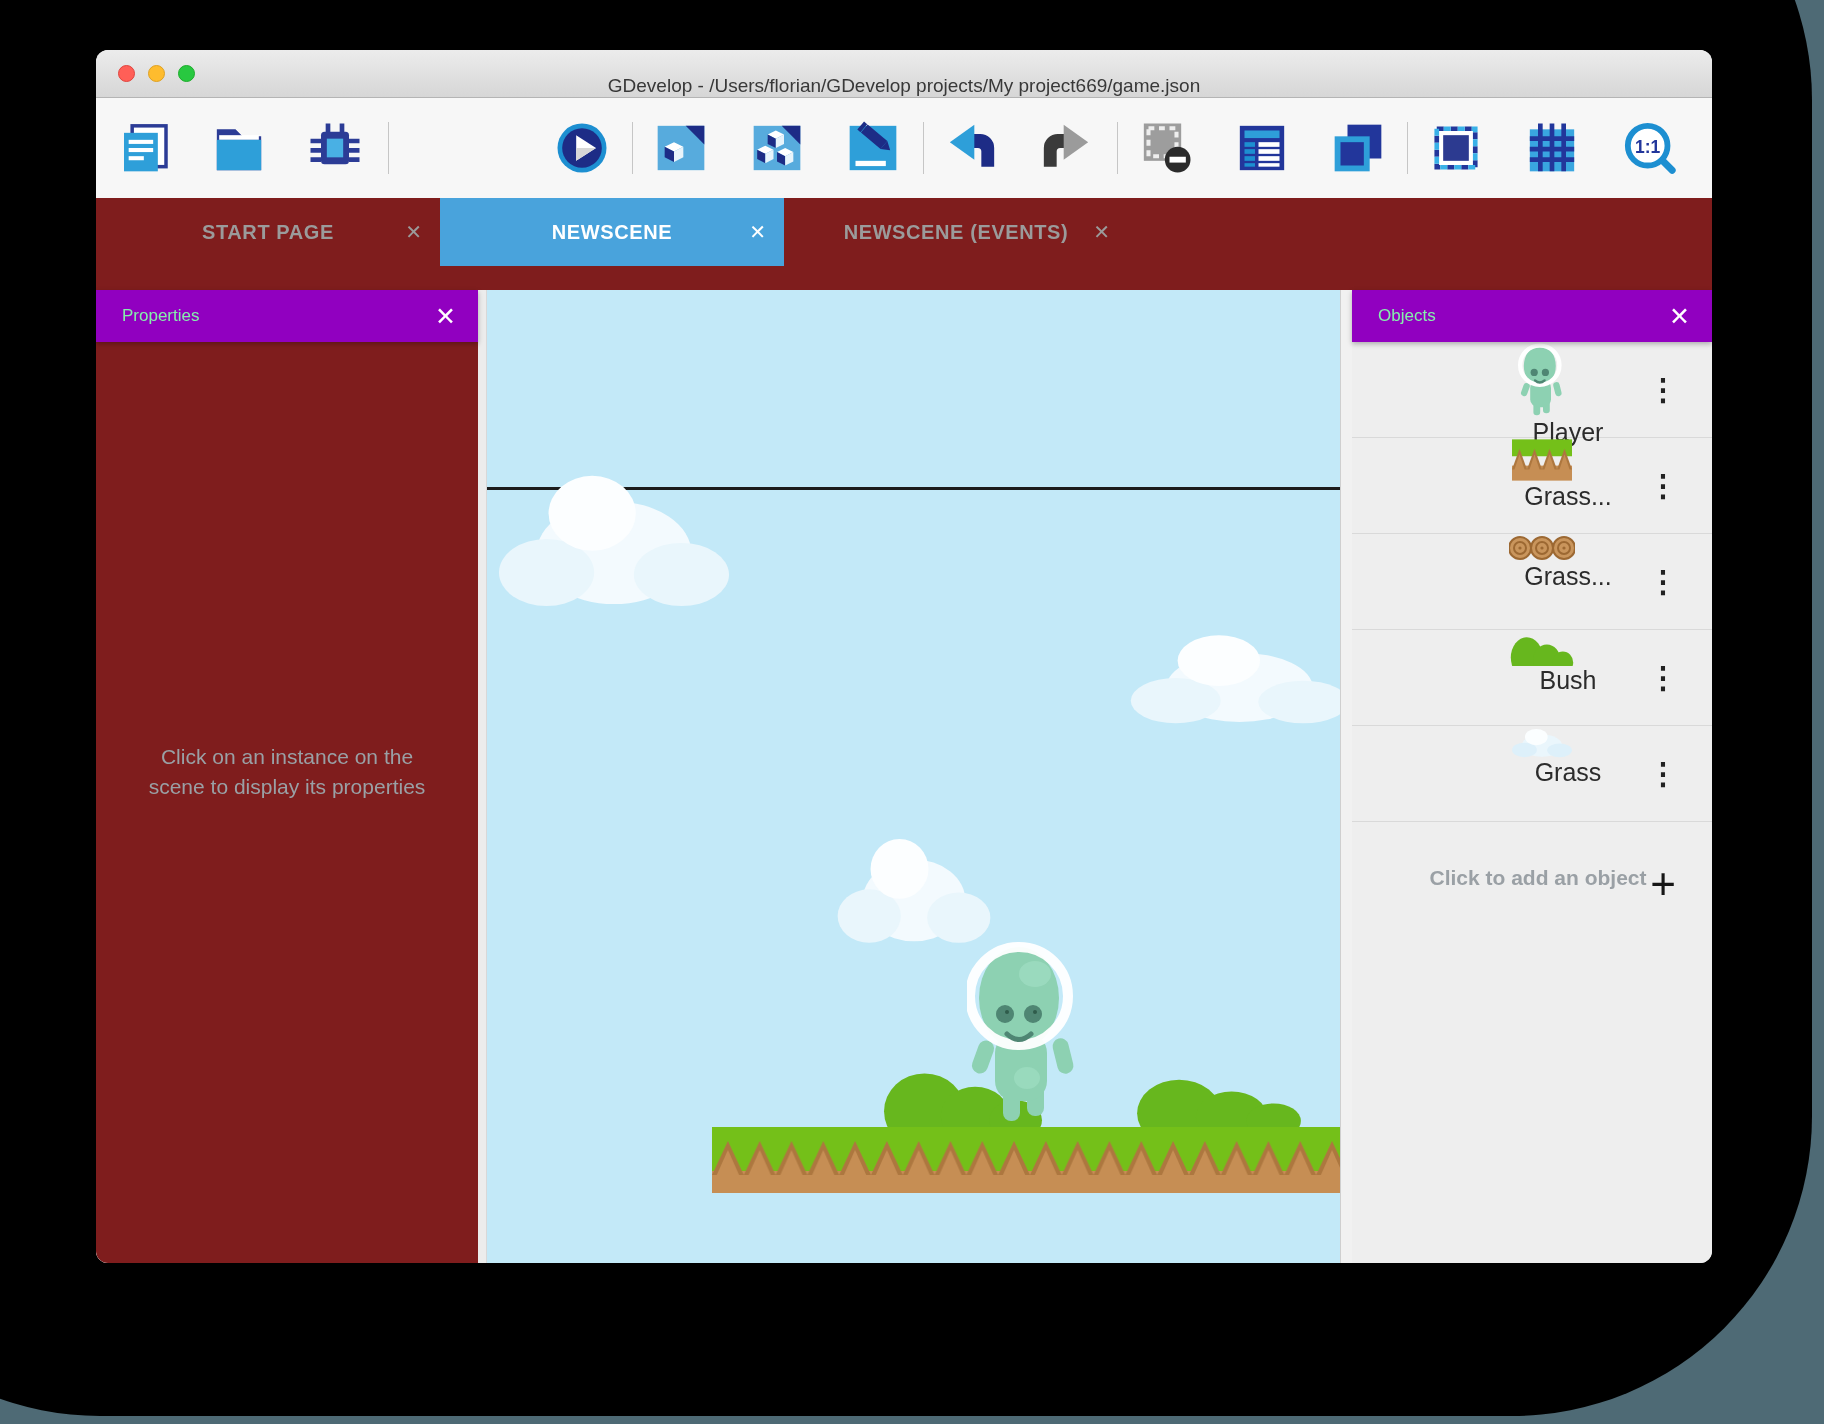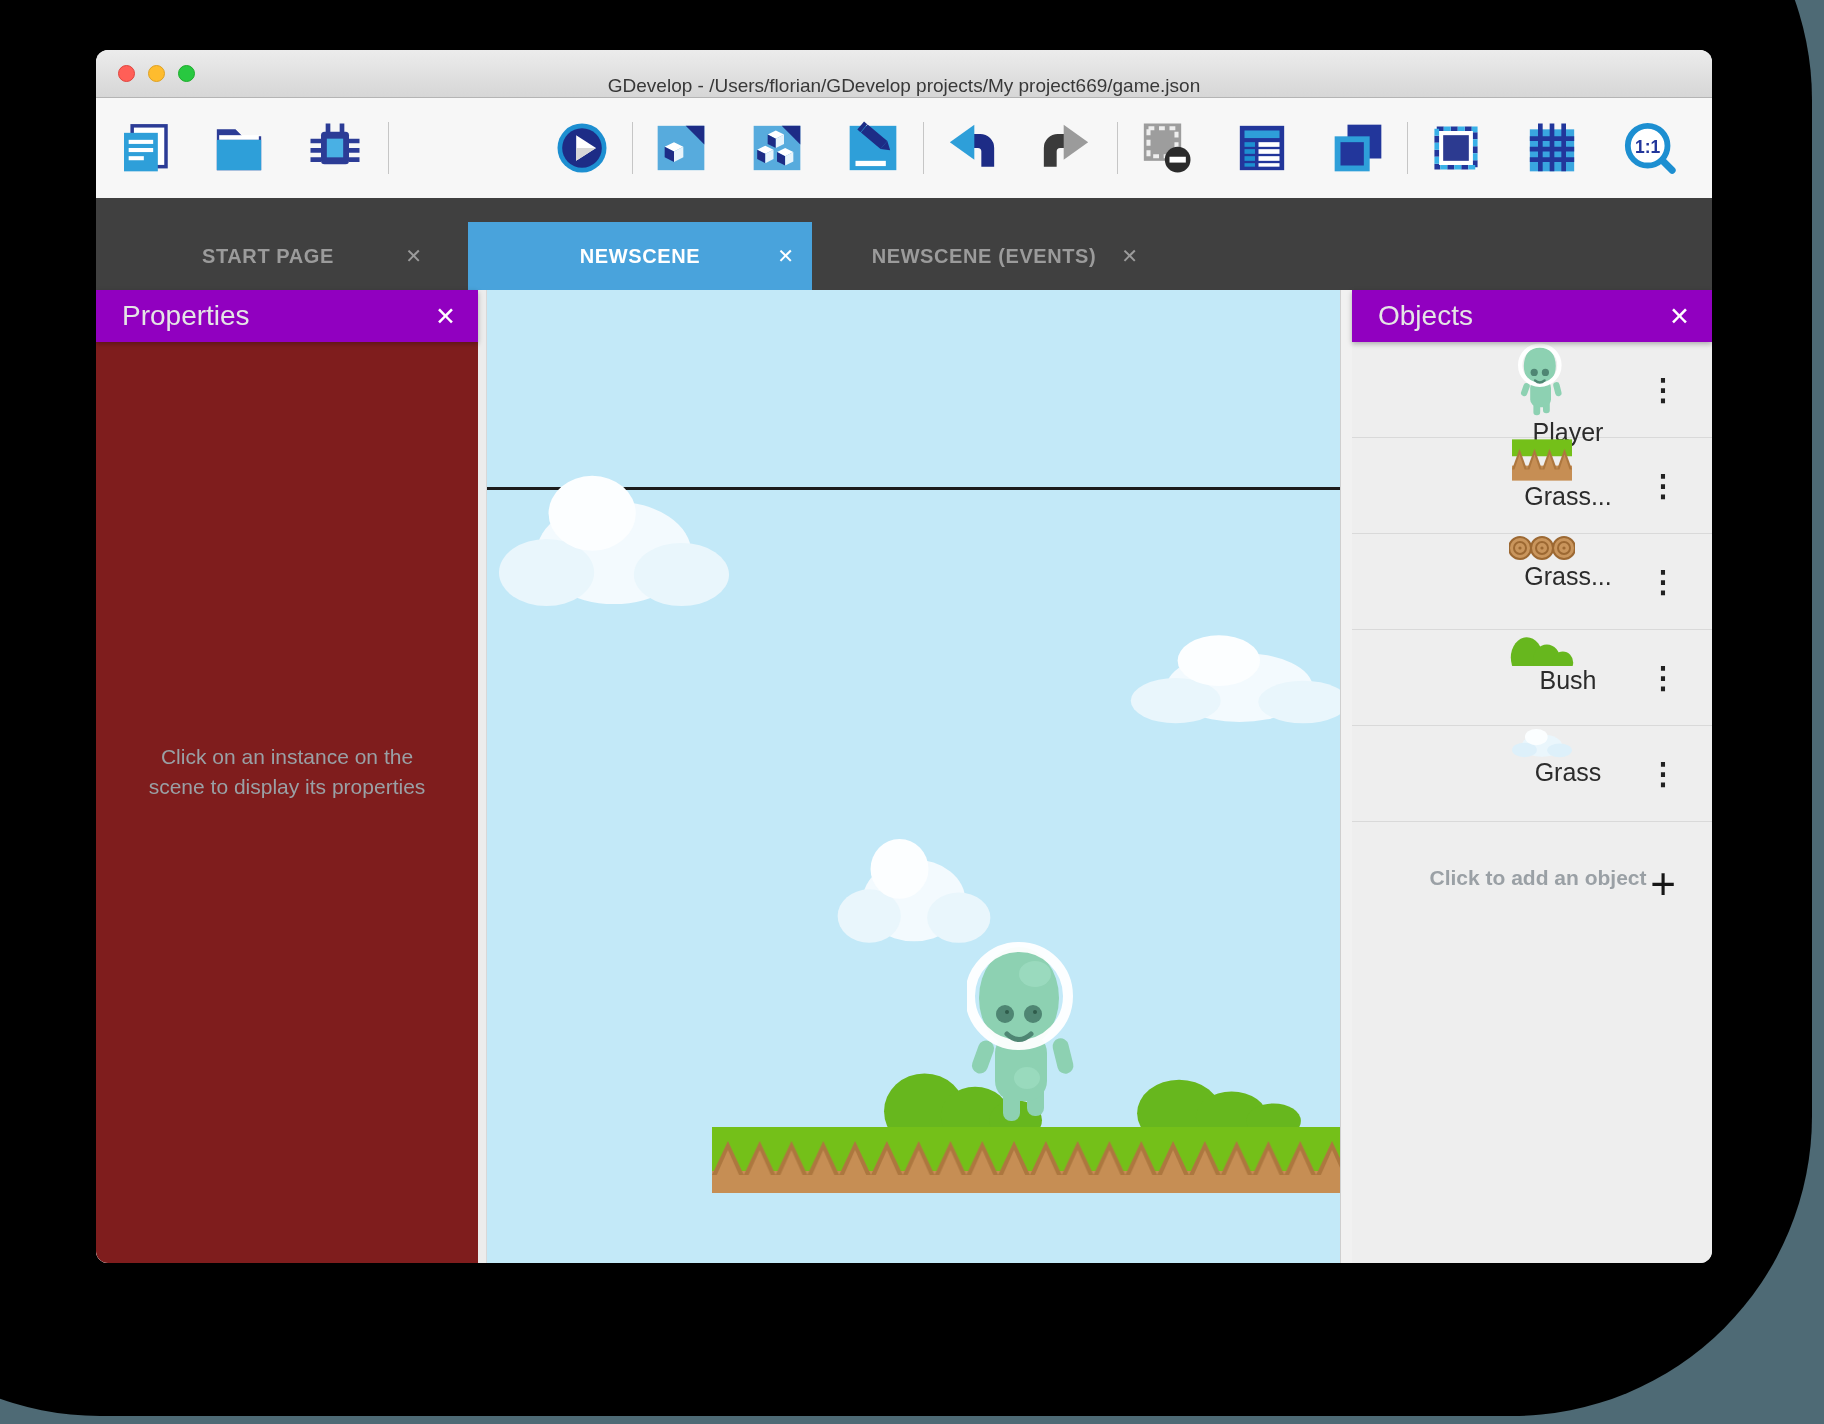--- a/index.html
+++ b/index.html
@@ -29,35 +29,35 @@
   
   .toolbar { height:100px; background:#f7f7f7; display:flex; align-items:center; padding-left:21px; }
   .tb-btn { width:56px; height:56px; border:none; background:transparent; padding:0; cursor:pointer; }
   .tb-btn svg { width:100%; height:100%; display:block; }
   .tb-sep { width:1px; height:52px; background:#c6c6c6; }
   .ml0{margin-left:0} .ml20{margin-left:20px} .ml21{margin-left:21px} .ml22{margin-left:22px}
   .ml23{margin-left:23px} .ml25{margin-left:25px} .ml38{margin-left:38px} .ml40{margin-left:40px}
   .ml42{margin-left:42px} .ml165{margin-left:165px}
 
   
-  .tabbar { height:92px; background:#404040; display:flex; align-items:flex-end; }
+  .tabbar { height:92px; background:#7f1d1d; display:flex; }
   .tab { position:relative; width:344px; height:68px; display:flex; align-items:center;
          justify-content:center; cursor:pointer; }
   .tab .tab-label { font-size:20px; font-weight:bold; letter-spacing:0.6px; color:#9b9b9b; }
   .tab .tab-close { position:absolute; right:18px; top:50%; transform:translateY(-50%);
                     font-size:20px; color:#9b9b9b; }
-  .tab.active { background:#49a3dc;margin-left:28px; }
+  .tab.active { background:#49a3dc; }
   .tab.active .tab-label, .tab.active .tab-close { color:#ffffff; }
 
   
   .content { display:flex; height:973px; }
 
   .panel-header { height:52px; background:#9100c0; display:flex; align-items:center;
                   padding:0 22px 0 26px; box-shadow:0 2px 5px rgba(0,0,0,.28); position:relative; z-index:3; }
-  .panel-title { color:#e5e5e5; font-size:28px; flex:1; }
+  .panel-title { color:#86efac; font-size:17px; flex:1; }
   .panel-close { color:#fff; font-size:25px; background:none; border:none; cursor:pointer; line-height:1; }
 
   .properties { width:382px; background:#ffffff; display:flex; flex-direction:column; }
   .prop-body { flex:1; background:#7f1d1d; }
   .prop-message { margin:400px auto 0; width:300px; text-align:center;
                   font-size:21px; line-height:1.45; color:#9aa0a5; }
 
   .gutter-l { width:9px;  background:#ececec; border-right:1px solid #d8d8d8; }
   .gutter-r { width:12px; background:#f1f1f1; border-left:1px solid #cfcfcf; }
 

